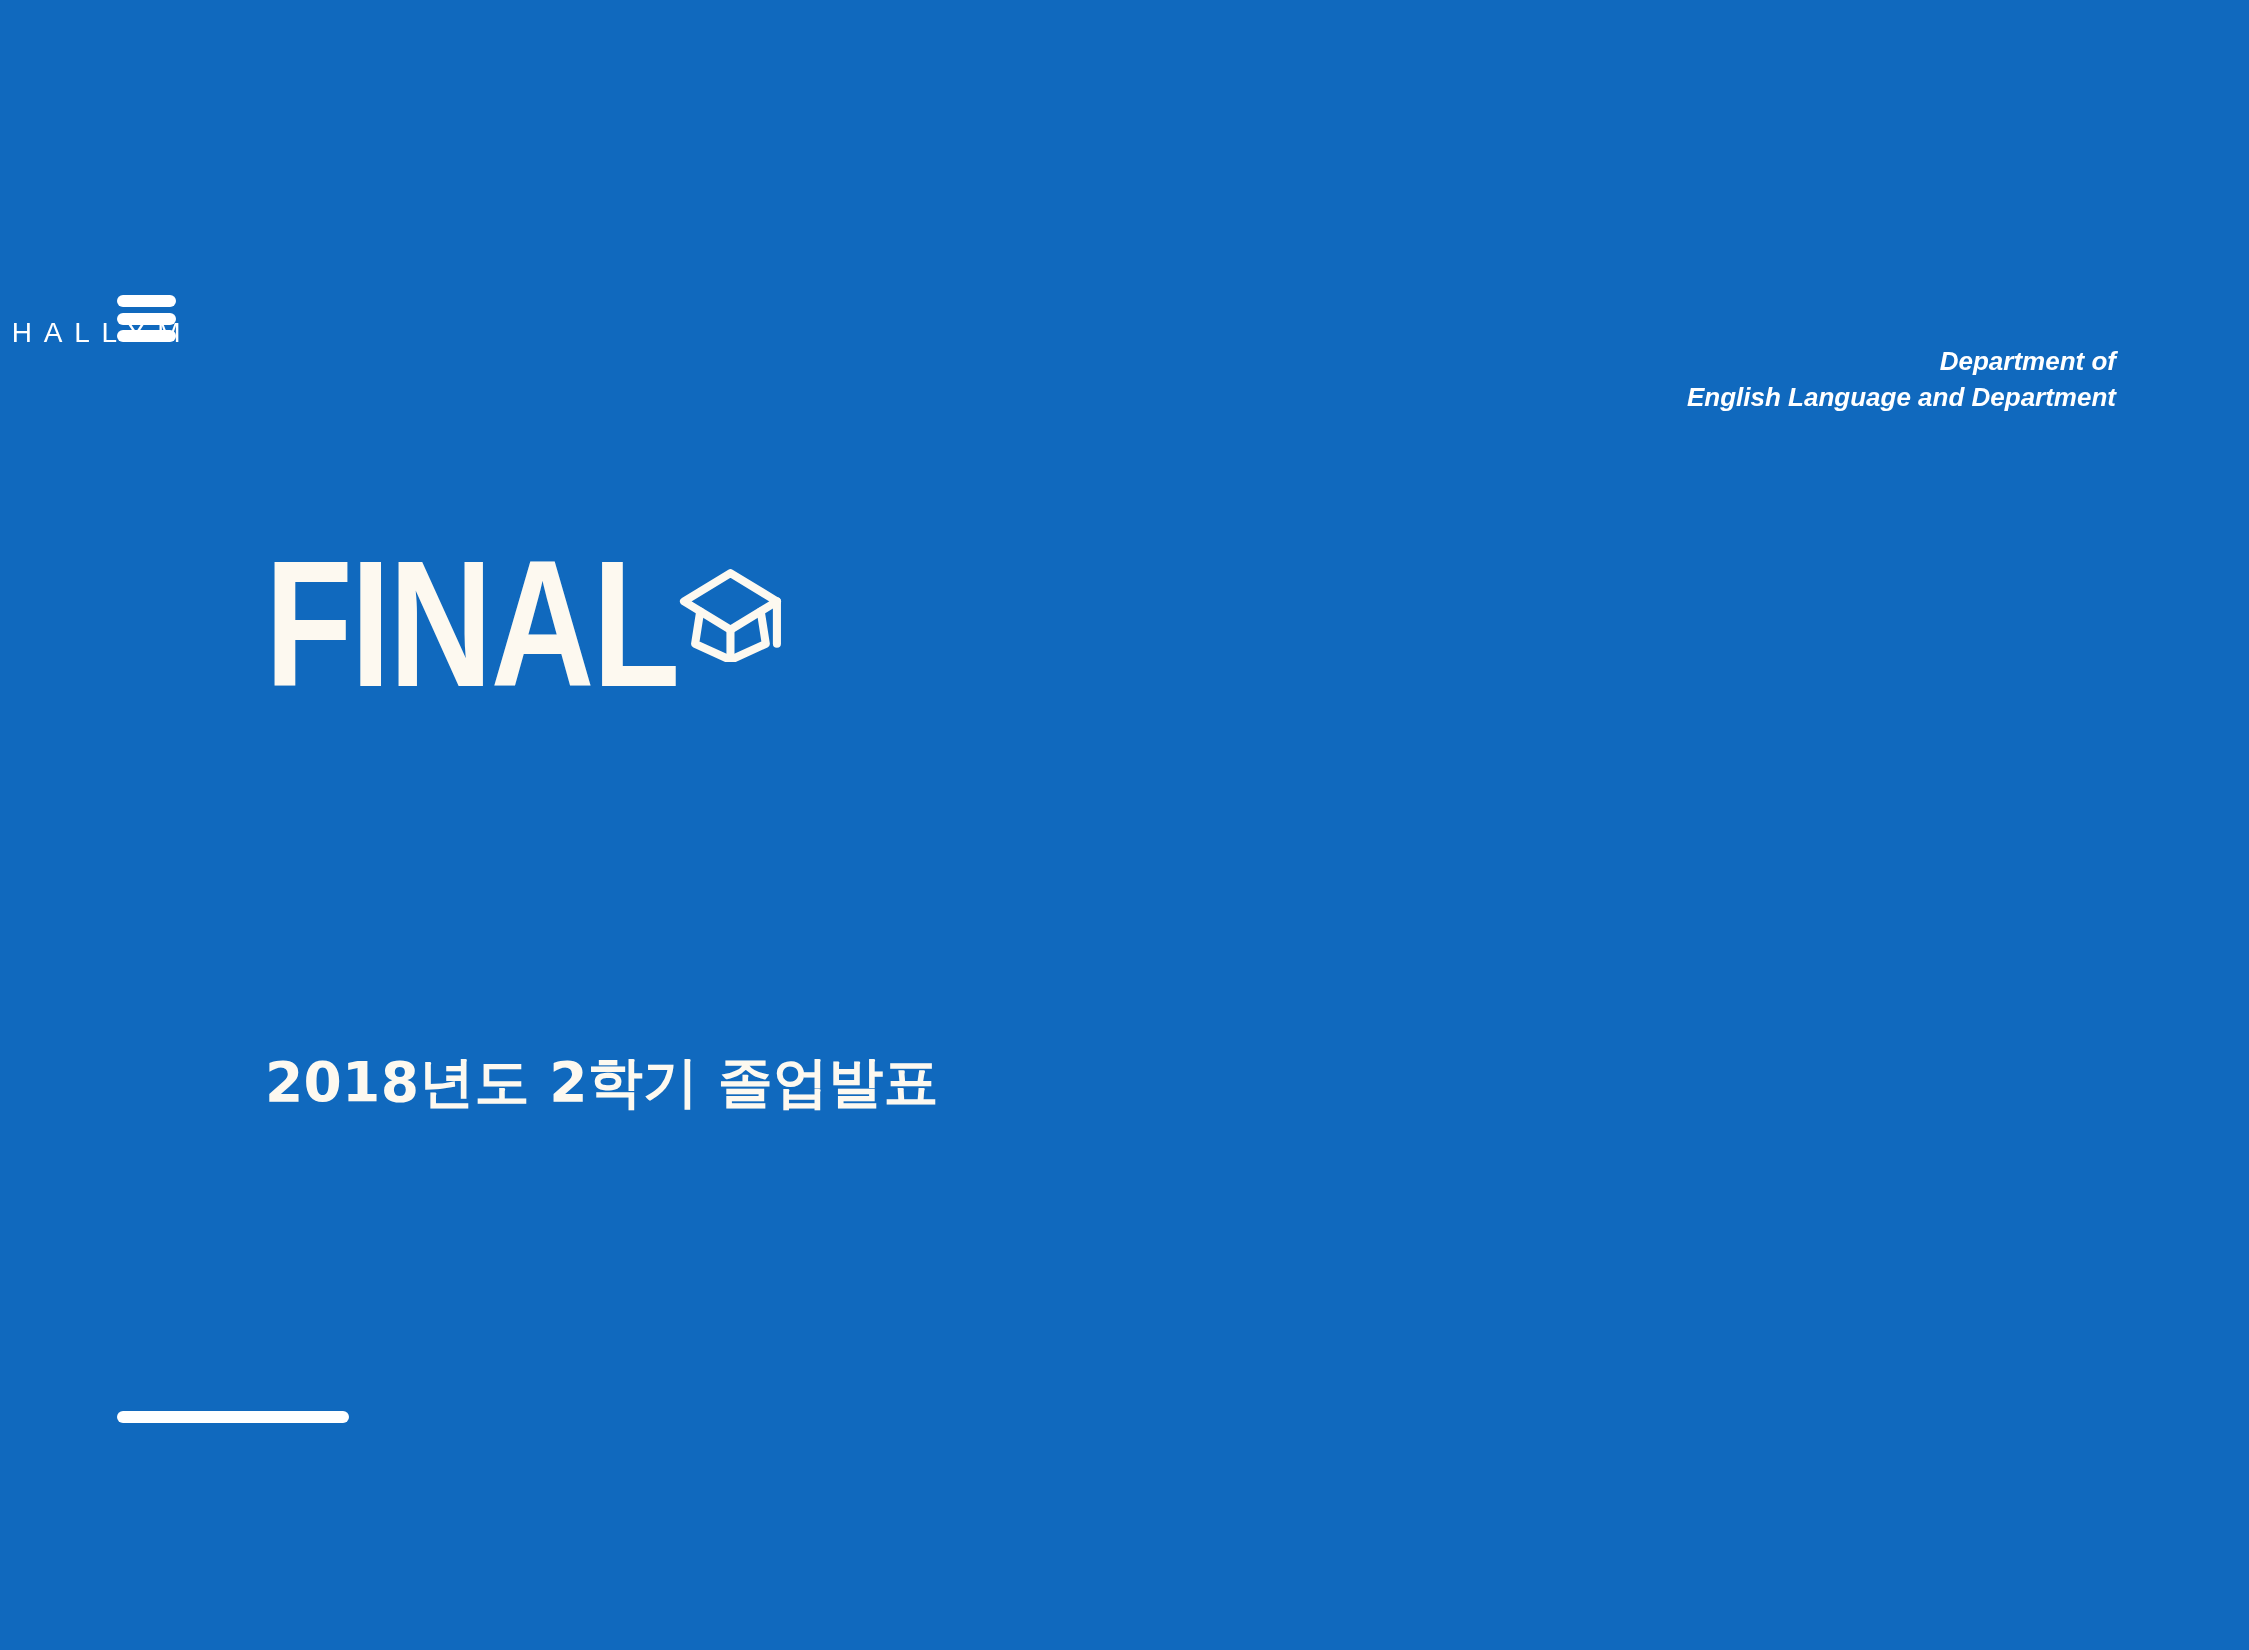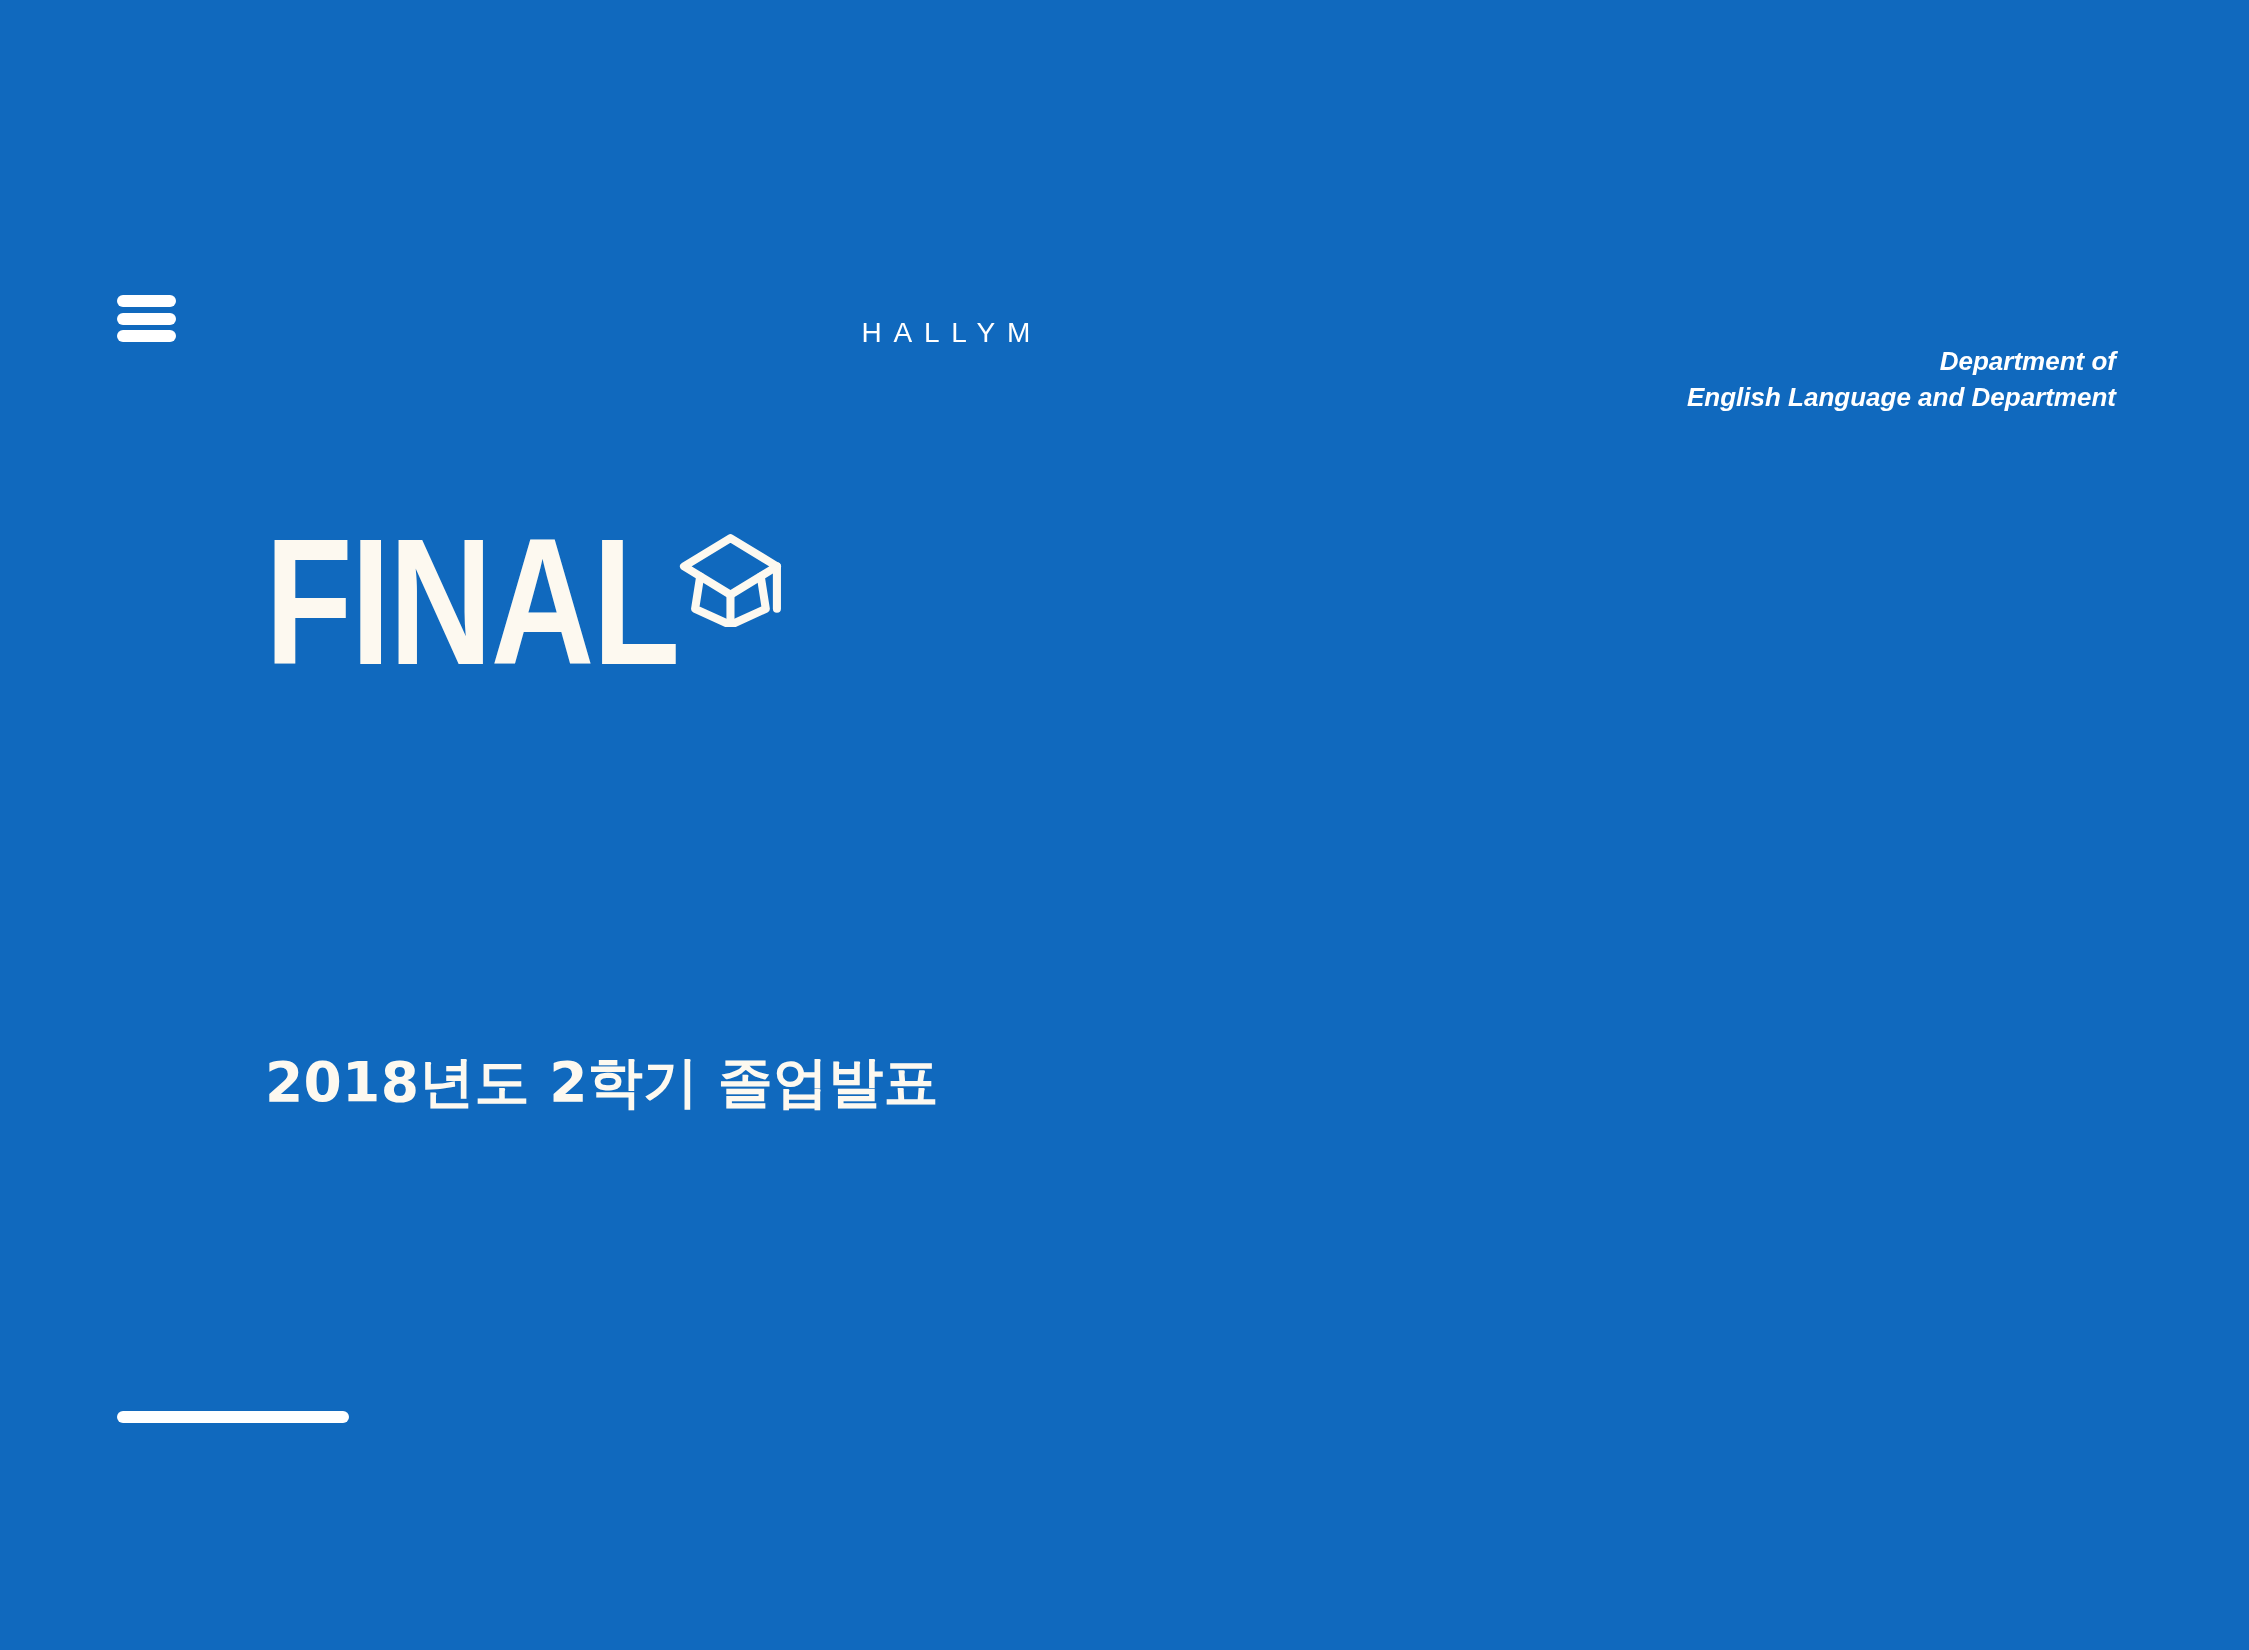--- a/index.html
+++ b/index.html
@@ -34,21 +34,20 @@
     height: 12px;
     background: #FFFFFF;
     border-radius: 6.7px;
   }
 
   #brand-name {
     position: absolute;
     left: 0;
     top: 319px;
     width: 1892px;
-    text-align: center;
     color: #FFFFFF;
     font-size: 28px;
     font-weight: 400;
     letter-spacing: 0.42em;
     text-indent: 0.42em;
     line-height: 1;
     white-space: nowrap;
   }
 
   #department {
@@ -66,20 +65,21 @@
 
   
   #title-block {
     position: absolute;
     left: 265px;
     top: 552px;
     width: 1775px;
   }
   .title-row {
     display: flex;
+    align-items: center;
     line-height: 0.84;
     white-space: nowrap;
   }
   .title-text {
     color: #FDF9F0;
     font-family: "Liberation Sans Narrow", "Liberation Sans", sans-serif;
     font-weight: 700;
     font-size: 134px;
     letter-spacing: -0.012em;
     transform: scaleY(1.34) scaleX(1.07);

